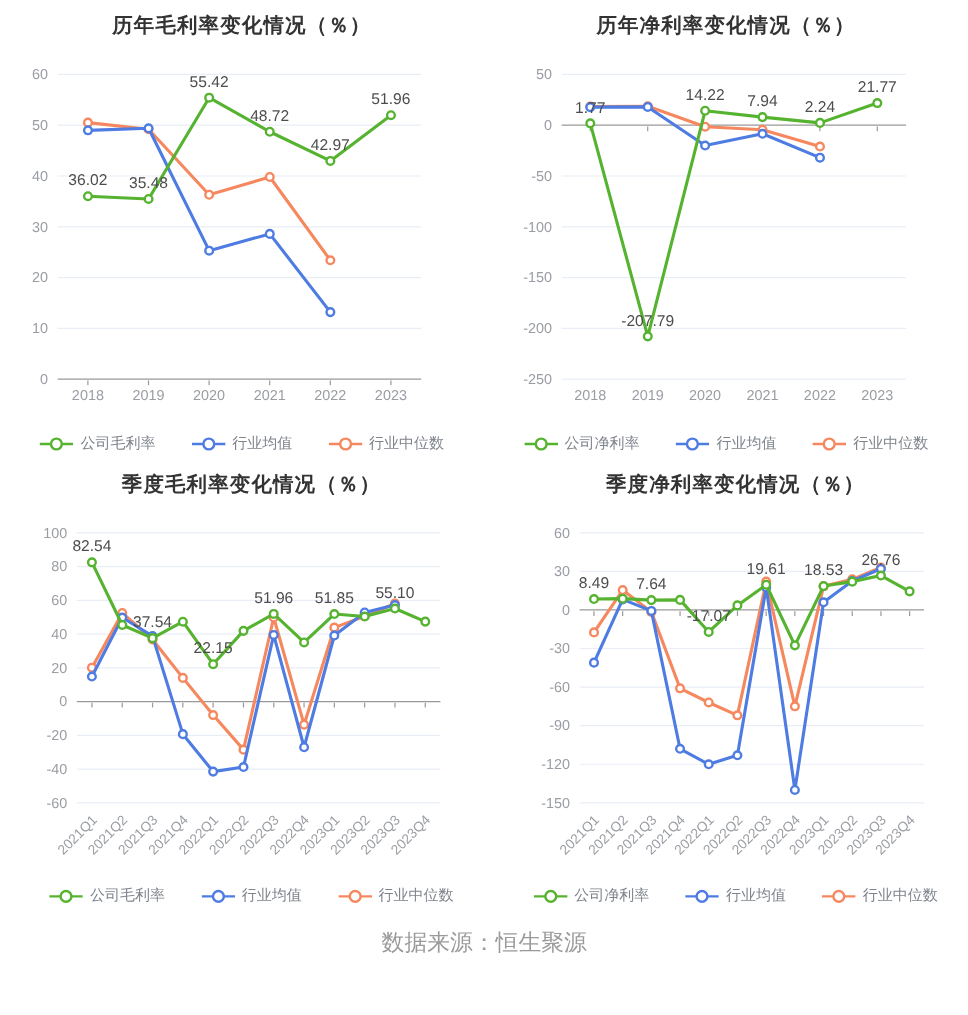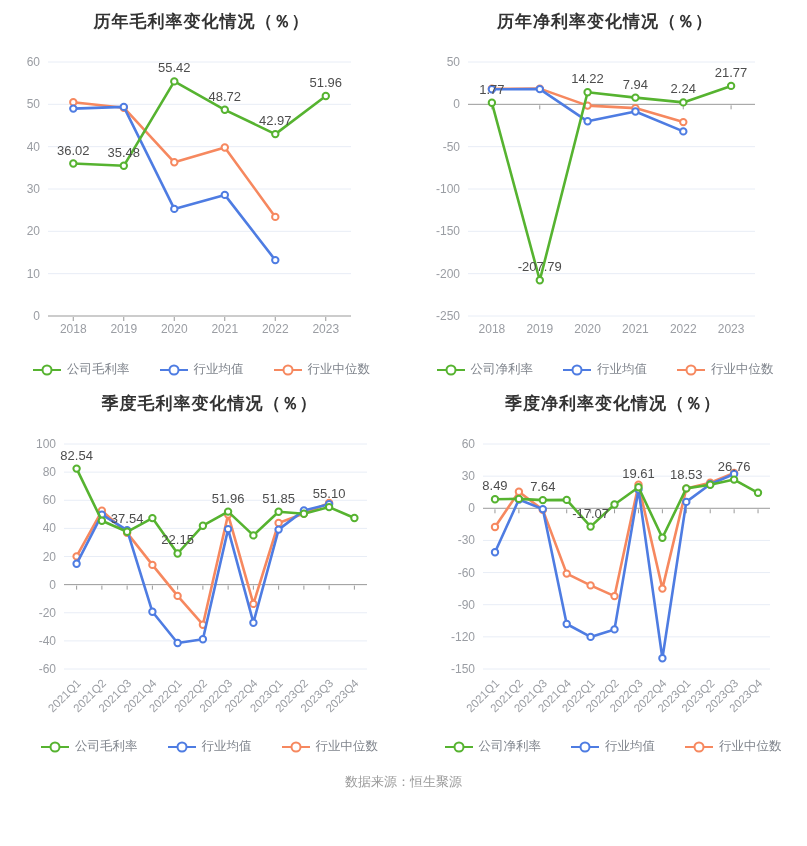--- a/index.html
+++ b/index.html
@@ -8,21 +8,21 @@
   .charts-grid { display: grid; grid-template-columns: 403px 404px; width: 770px; }
   .panel { padding-top: 10px; }
   .panel.bottom { padding-top: 14px; padding-left: 16px; }
   .chart-title { text-align: center; font-size: 17px; font-weight: 700;
     color: #333333; letter-spacing: 1px; height: 24px; line-height: 24px; }
   .chart-svg { display: block; margin: 4px auto 0 auto; }
   .legend { display: flex; justify-content: center; align-items: center;
     gap: 30px; margin-top: 18px; }
   .legend-item { display: flex; align-items: center; gap: 6px; cursor: pointer; }
   .legend-item .legend-label { font-size: 12.5px; color: #7f848c; }
-  .caption { text-align: center; font-size: 13px; color: #9a9a9a; margin-top: 18px; }
+  .caption { text-align: center; font-size: 19px; color: #9a9a9a; margin-top: 18px; }
 </style>
 </head>
 <body>
 
 <div class="charts-grid">
   <div class="panel">
     <div class="chart-title">历年毛利率变化情况（％）</div>
     <svg class="chart-svg" width="403" height="305" viewBox="0 0 403 305">
         <g>
           <line x1="48" y1="24" x2="351" y2="24" stroke="#e8edf6" stroke-width="1"></line>

